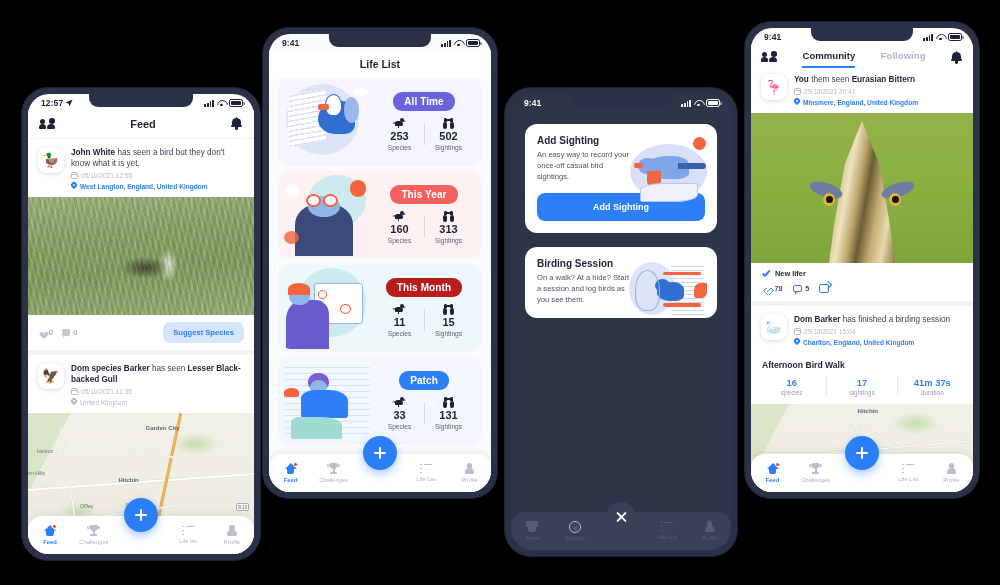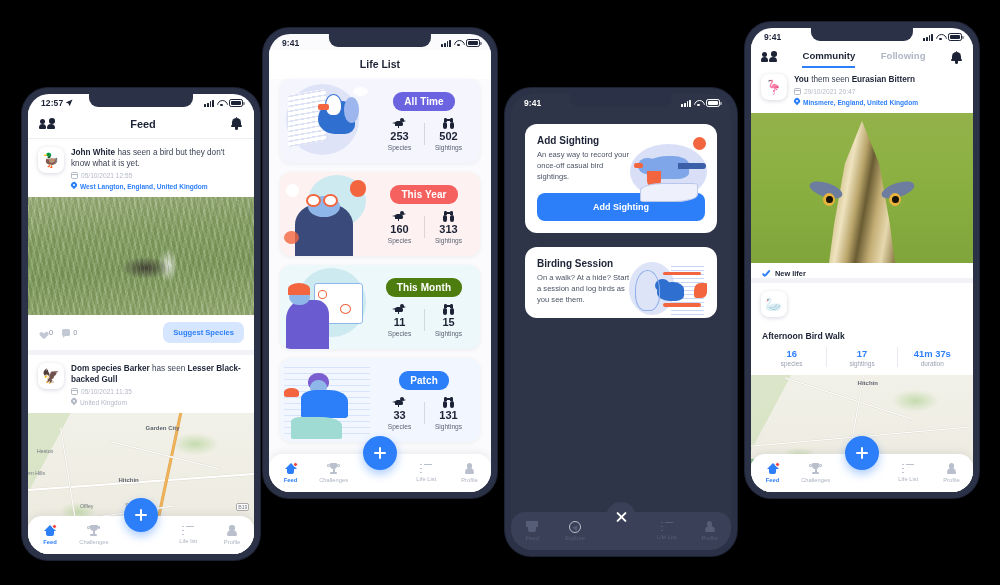--- a/index.html
+++ b/index.html
@@ -567,21 +567,21 @@
           <div class="ll-art">
             <div class="blob" style="left:18%;top:4%;width:74%;height:82%;background:#cdeaf0;"></div>
             <div style="position:absolute;left:36%;top:22%;width:52%;height:48%;background:#fff;border:1.4px solid #8fb6e8;border-radius:3px;"></div>
             <div style="position:absolute;left:40%;top:30%;width:10%;height:10%;border:1.4px solid #f2653f;border-radius:50%;"></div>
             <div style="position:absolute;left:64%;top:46%;width:12%;height:12%;border:1.4px solid #f2653f;border-radius:50%;"></div>
             <div style="position:absolute;left:6%;bottom:0;width:46%;height:58%;background:#6a5bd0;border-radius:40% 30% 0 0;"></div>
             <div style="position:absolute;left:10%;top:28%;width:22%;height:20%;background:#8fb6e8;border-radius:50%;"></div>
             <div style="position:absolute;left:8%;top:22%;width:24%;height:14%;background:#f2653f;border-radius:50% 50% 0 0;"></div>
           </div>
           <div class="ll-right">
-            <span class="badge" style="background:#4d7c0f;">This Month</span>
+            <span class="badge" style="background:#b91c1c;">This Month</span>
             <div class="stats">
               <div class="stat">
                 <span class="birdico">
                     <span class="tl"></span>
                     <span class="bd"></span>
                     <span class="hd"></span>
                     <span class="bk"></span>
                     <span class="lg"></span>
                   </span>
                 <span class="num">11</span>
@@ -836,25 +836,49 @@
           <div class="brow r"></div>
         <div class="eye l"></div>
           <div class="eye r"></div>
       </div>
 
       <div class="lifer-row">
         <span class="check"></span>
         <span>New lifer</span>
       </div>
 
+      <div class="act4">
+        <span class="grp">
+            <span class="heart-o"></span>
+            <span>78</span>
+          </span>
+        <span class="grp">
+            <span class="bubble-o"></span>
+            <span>5</span>
+          </span>
+        <span class="grp">
+            <span class="share-o"></span>
+          </span>
+      </div>
 
       <div class="divider-thick"></div>
 
       <div class="post-head">
         <div class="avatar">🦢</div>
+        <div class="post-body">
+          <div class="post-text"><b>Dom Barker</b><span> has finished a birding session</span></div>
+          <div class="meta-row date">
+            <span class="ico-cal"></span>
+            <span>29/10/2021 15:04</span>
+          </div>
+          <div class="meta-row place">
+            <span class="ico-pin"></span>
+            <span>Charlton, England, United Kingdom</span>
+          </div>
+        </div>
       </div>
 
       <div class="sess-title">Afternoon Bird Walk</div>
       <div class="sess-stats">
         <div class="sess-stat">
           <div class="n">16</div>
           <div class="l">species</div>
         </div>
         <div class="sess-sep"></div>
         <div class="sess-stat">

